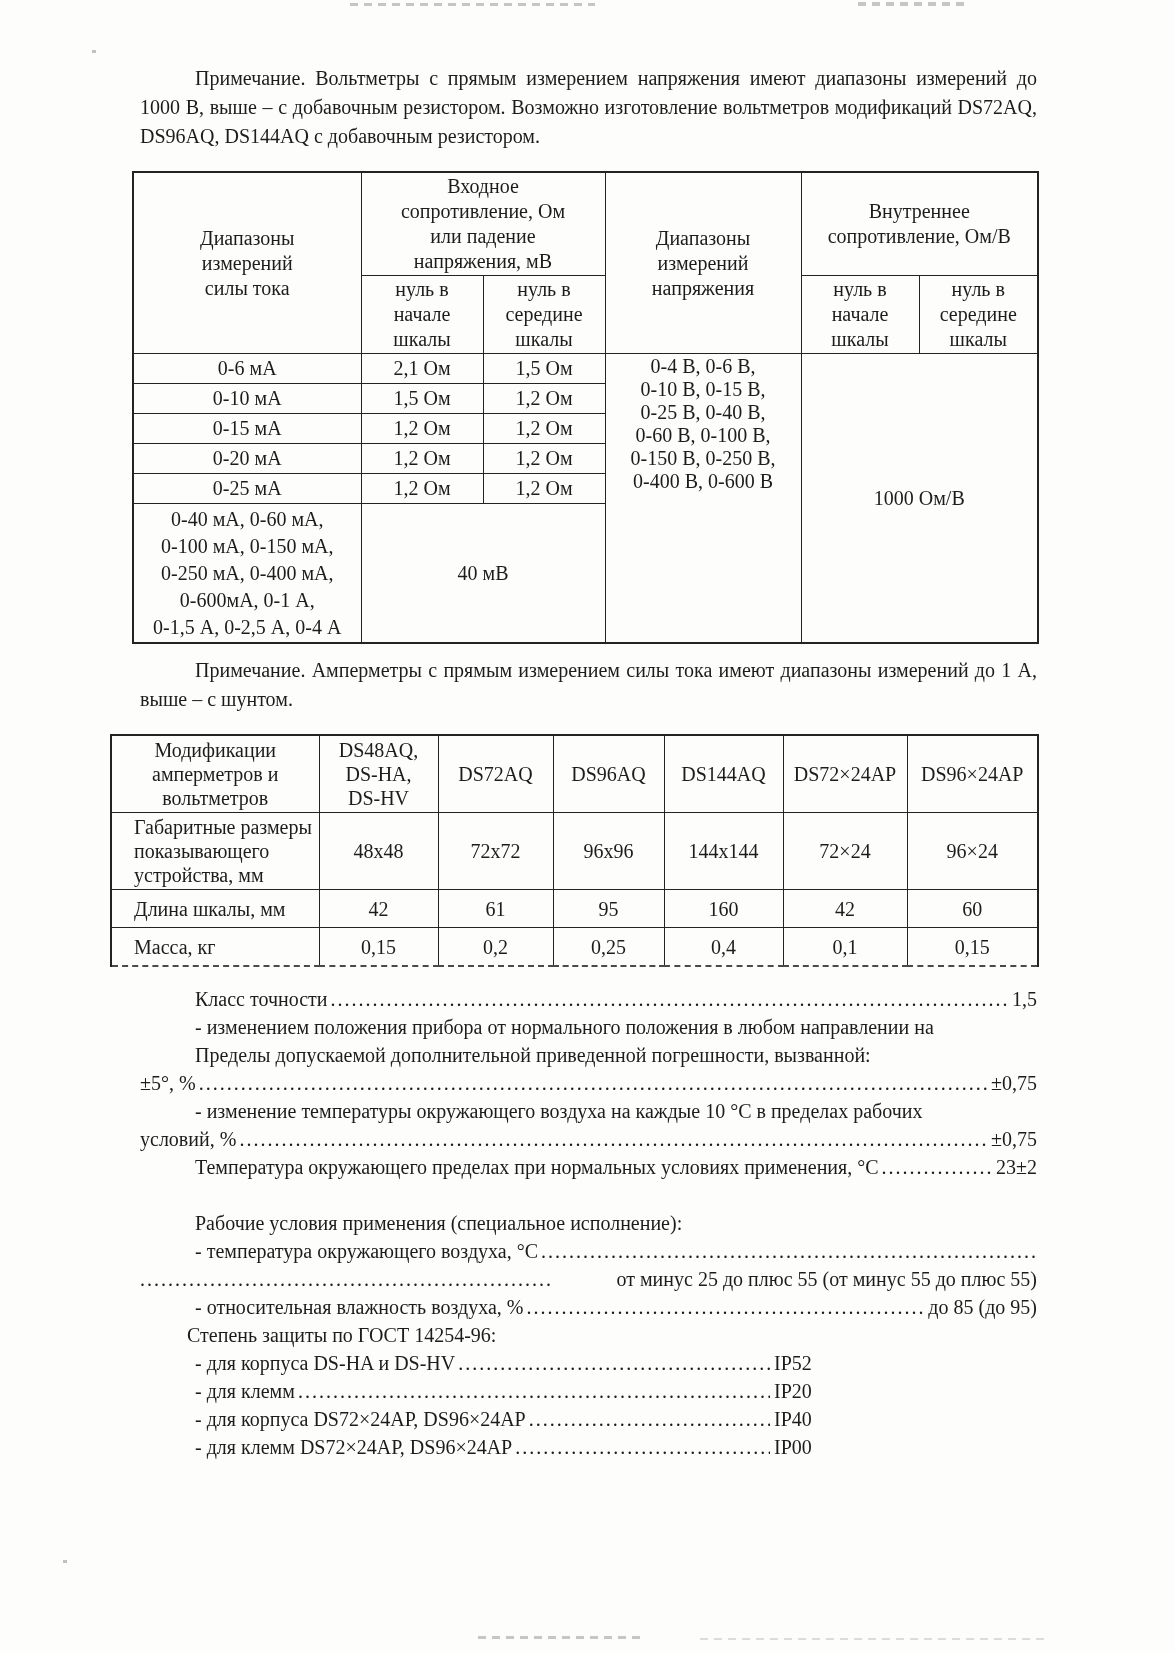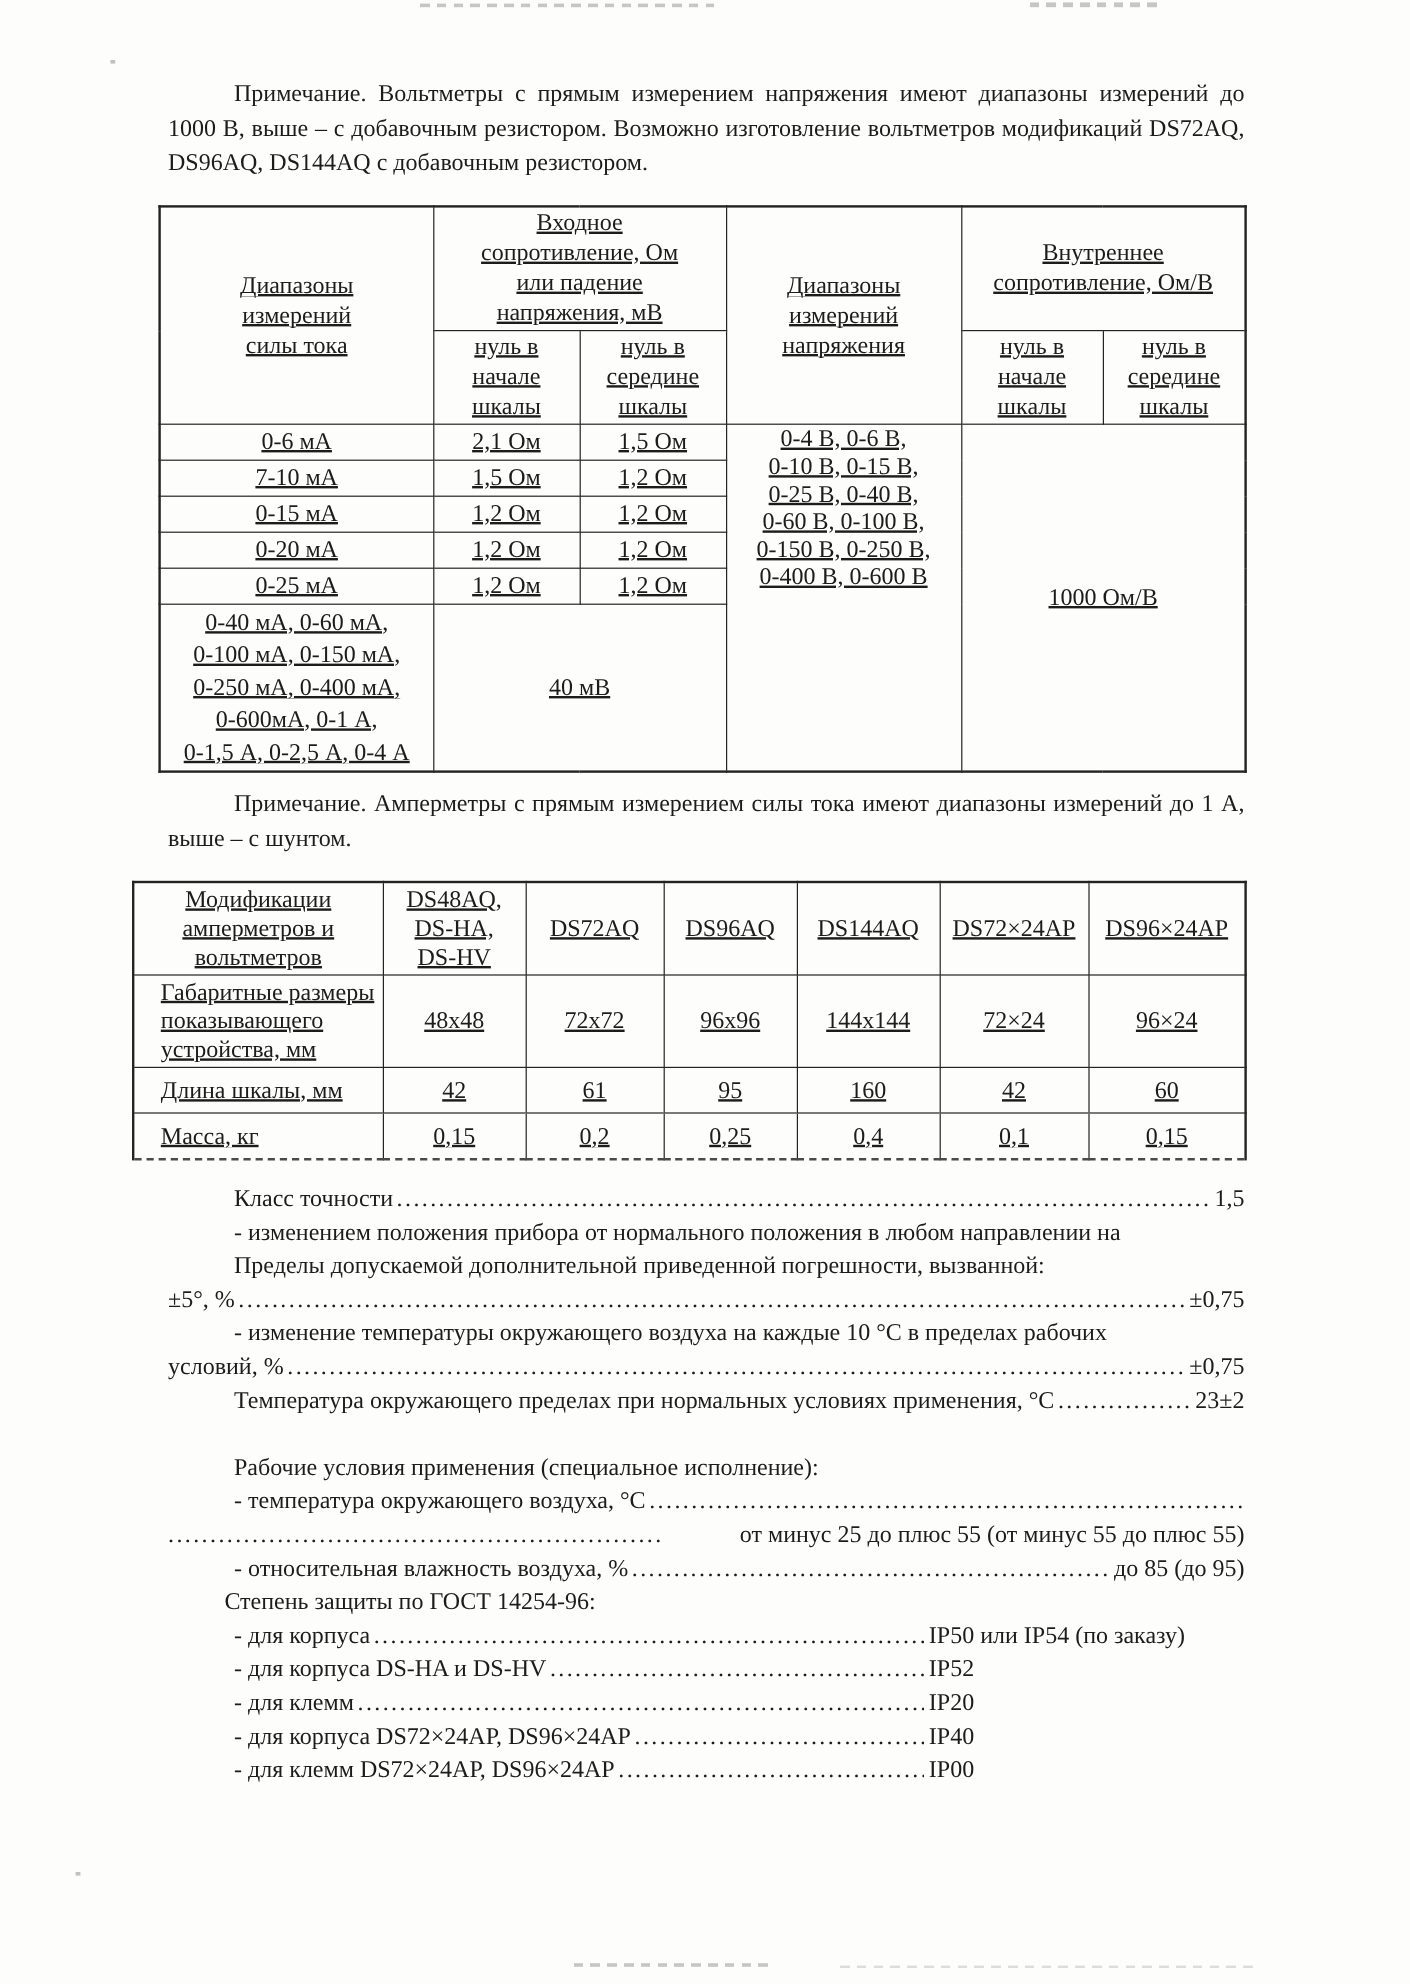--- a/index.html
+++ b/index.html
@@ -8,21 +8,21 @@
     background:#fdfdfb;color:#1c1c1c;
     font-family:"Liberation Serif","DejaVu Serif",serif;font-size:20px;
   }
   .content{position:absolute;left:140px;top:0;width:897px;}
   .para{text-align:justify;text-indent:55px;line-height:29px;}
   .note{}
   .note1{margin-top:64px;}
   .intro{margin-top:14px;}
 
   table{border-collapse:collapse;table-layout:fixed;text-align:center;}
-  td{vertical-align:middle;text-decoration:underline;}
+  td{vertical-align:middle;}
   .pre{white-space:pre-line;}
 
   .t1{width:905px;margin-left:-8px;margin-top:8px;border:2px solid #232323;}
   .t1 td{border:1px solid #232323;padding:1px 4px;line-height:25px;}
   .t1 tr.h1 td{height:100px;}
   .t1 tr.h2 td{height:70px;}
   .t1 tr.body td{height:27px;line-height:23px;}
   .t1 tr.tall td{height:136px;line-height:27px;}
   .vtop{vertical-align:top;padding-top:5px;}
 
@@ -119,21 +119,21 @@
       <td>1,5 Ом</td>
       <td rowspan="6" class="pre vtop">0-4 В, 0-6 В,
 0-10 В, 0-15 В,
 0-25 В, 0-40 В,
 0-60 В, 0-100 В,
 0-150 В, 0-250 В,
 0-400 В, 0-600 В</td>
       <td rowspan="6" colspan="2">1000 Ом/В</td>
     </tr>
     <tr class="body">
-      <td>7-10 мА</td>
+      <td>0-10 мА</td>
       <td>1,5 Ом</td>
       <td>1,2 Ом</td>
     </tr>
     <tr class="body">
       <td>0-15 мА</td>
       <td>1,2 Ом</td>
       <td>1,2 Ом</td>
     </tr>
     <tr class="body">
       <td>0-20 мА</td>
@@ -261,27 +261,20 @@
     </div>
 
     <div class="specline ind">
       <span>- относительная влажность воздуха, %</span>
       <span class="dots"></span>
       <span class="val">до 85 (до 95)</span>
     </div>
 
     <div class="ind2">Степень защиты по ГОСТ 14254-96:</div>
 
-    <div class="specline ind">
-      <span class="leaderbox">
-        <span>- для корпуса</span>
-        <span class="dots"></span>
-      </span>
-      <span class="val">IP50 или IP54 (по заказу)</span>
-    </div>
 
     <div class="specline ind">
       <span class="leaderbox">
         <span>- для корпуса DS-HA и DS-HV</span>
         <span class="dots"></span>
       </span>
       <span class="val">IP52</span>
     </div>
 
     <div class="specline ind">

